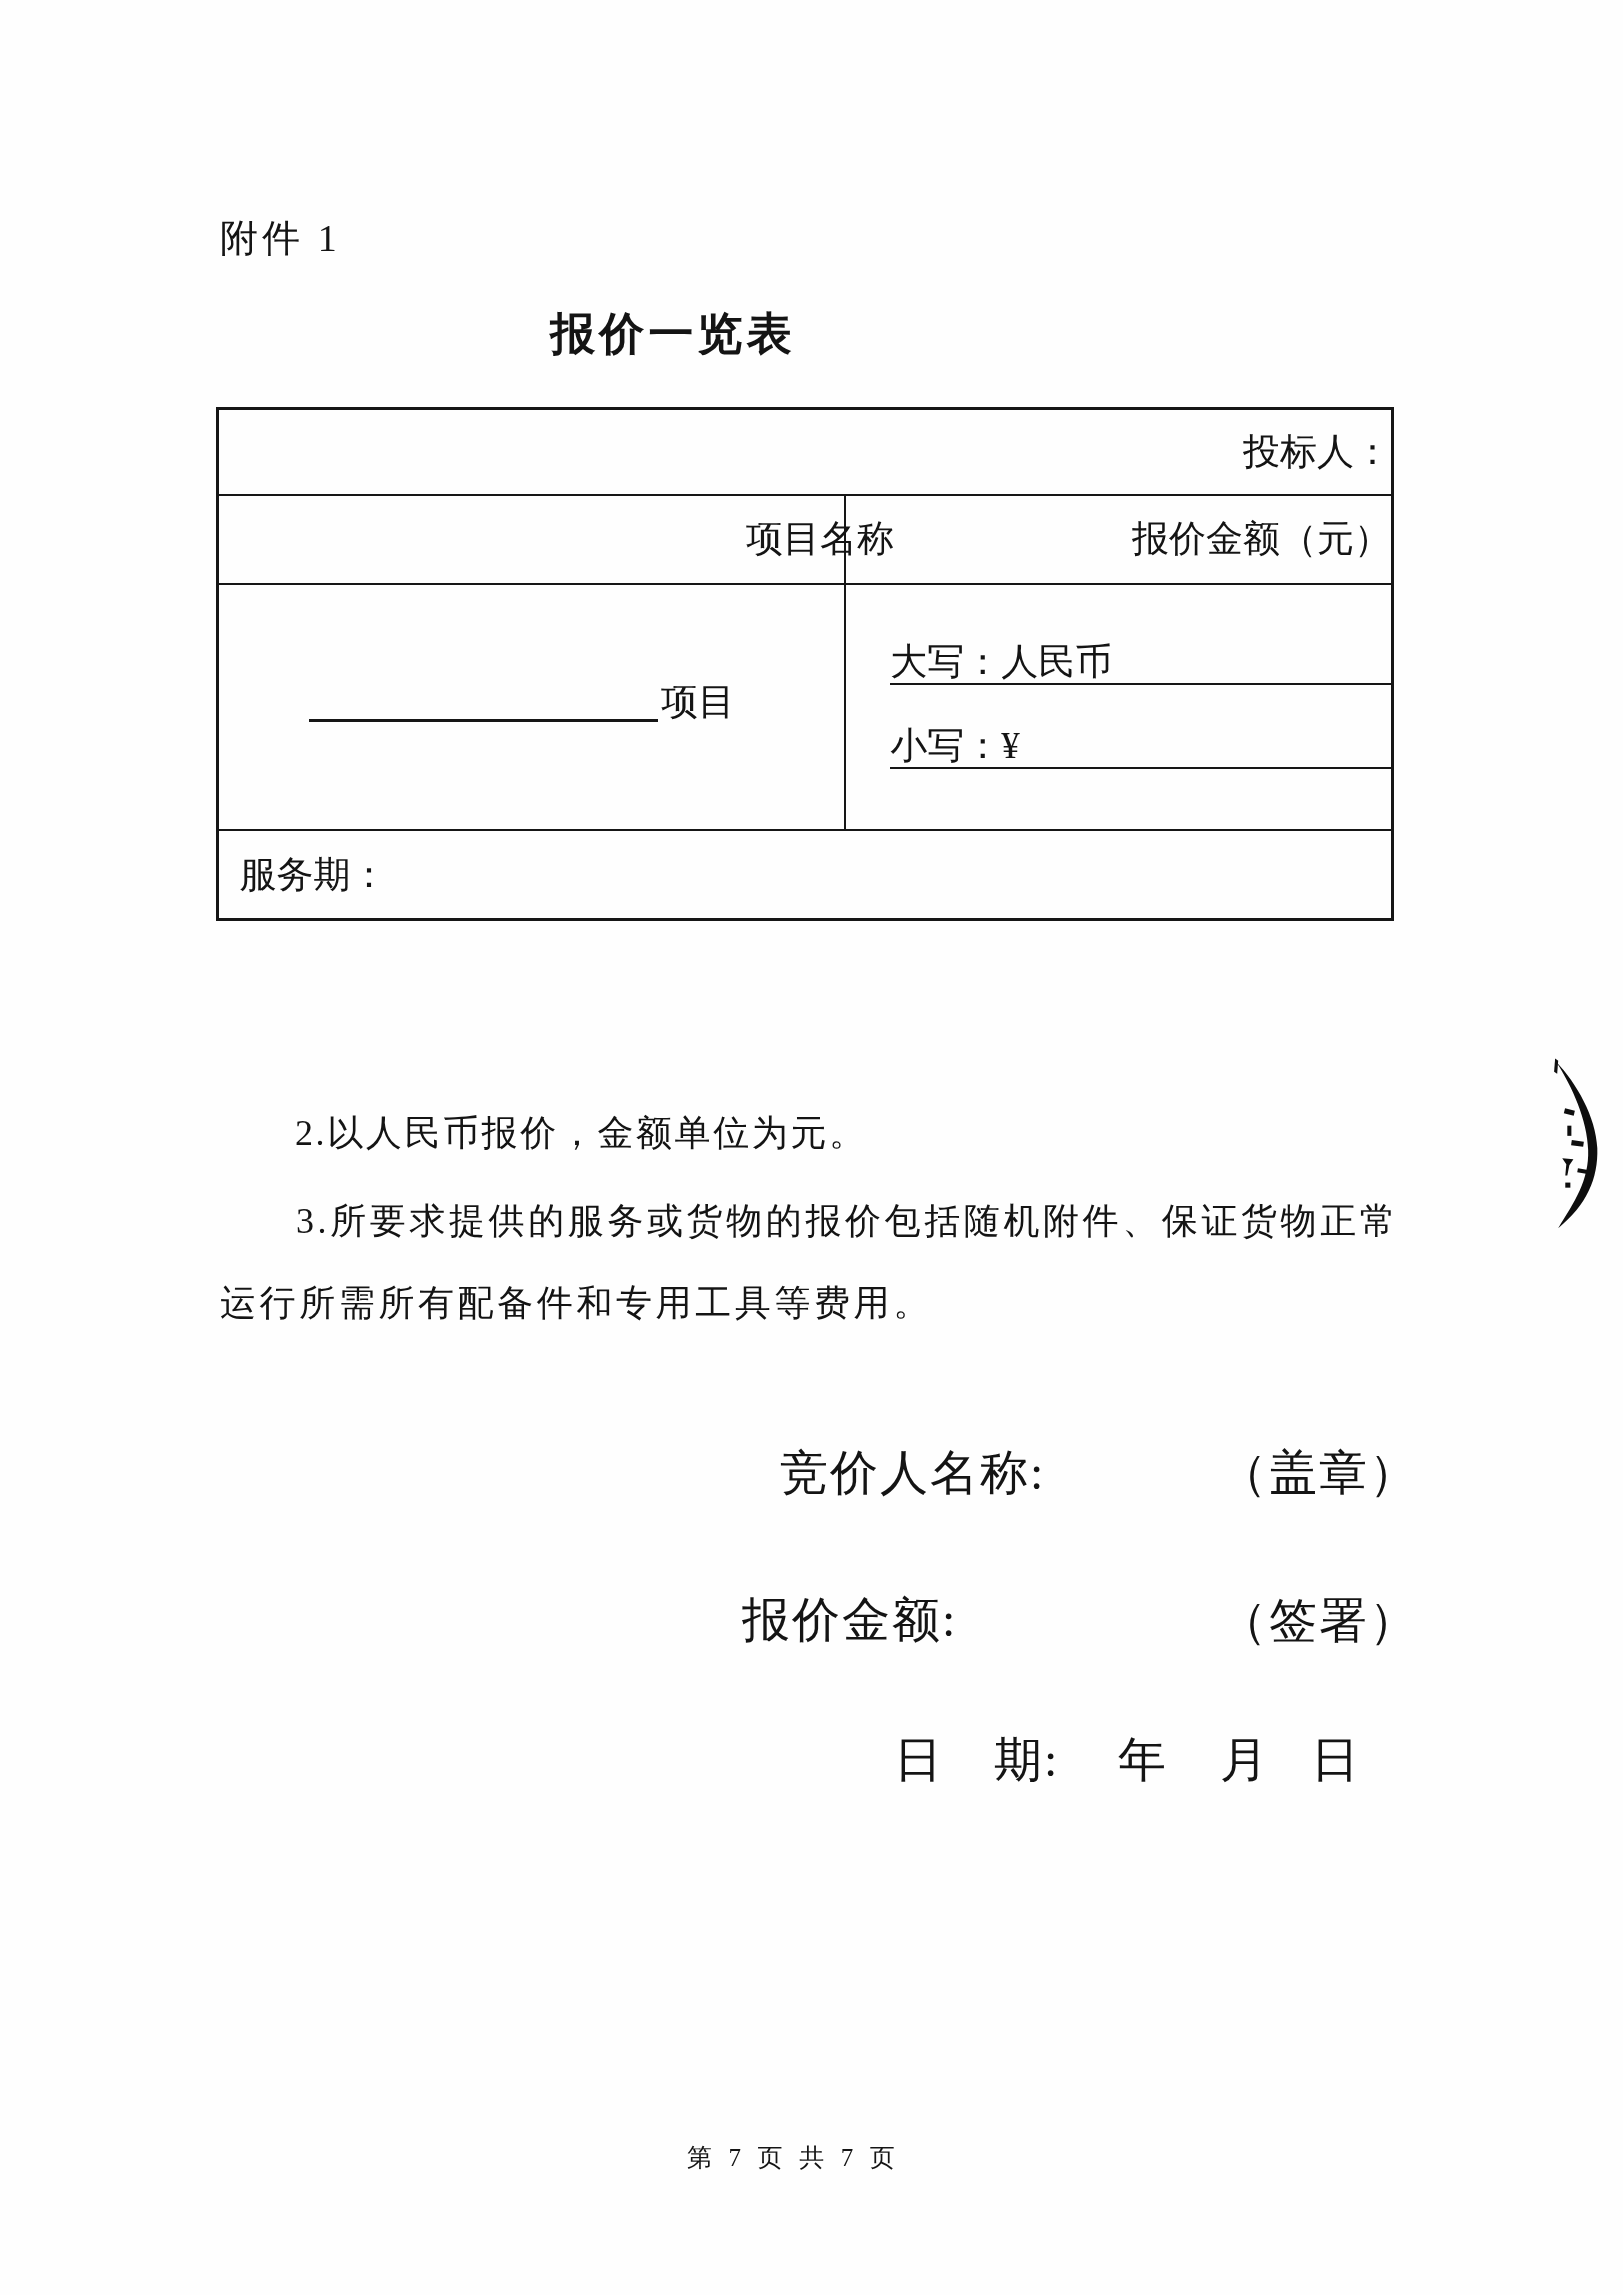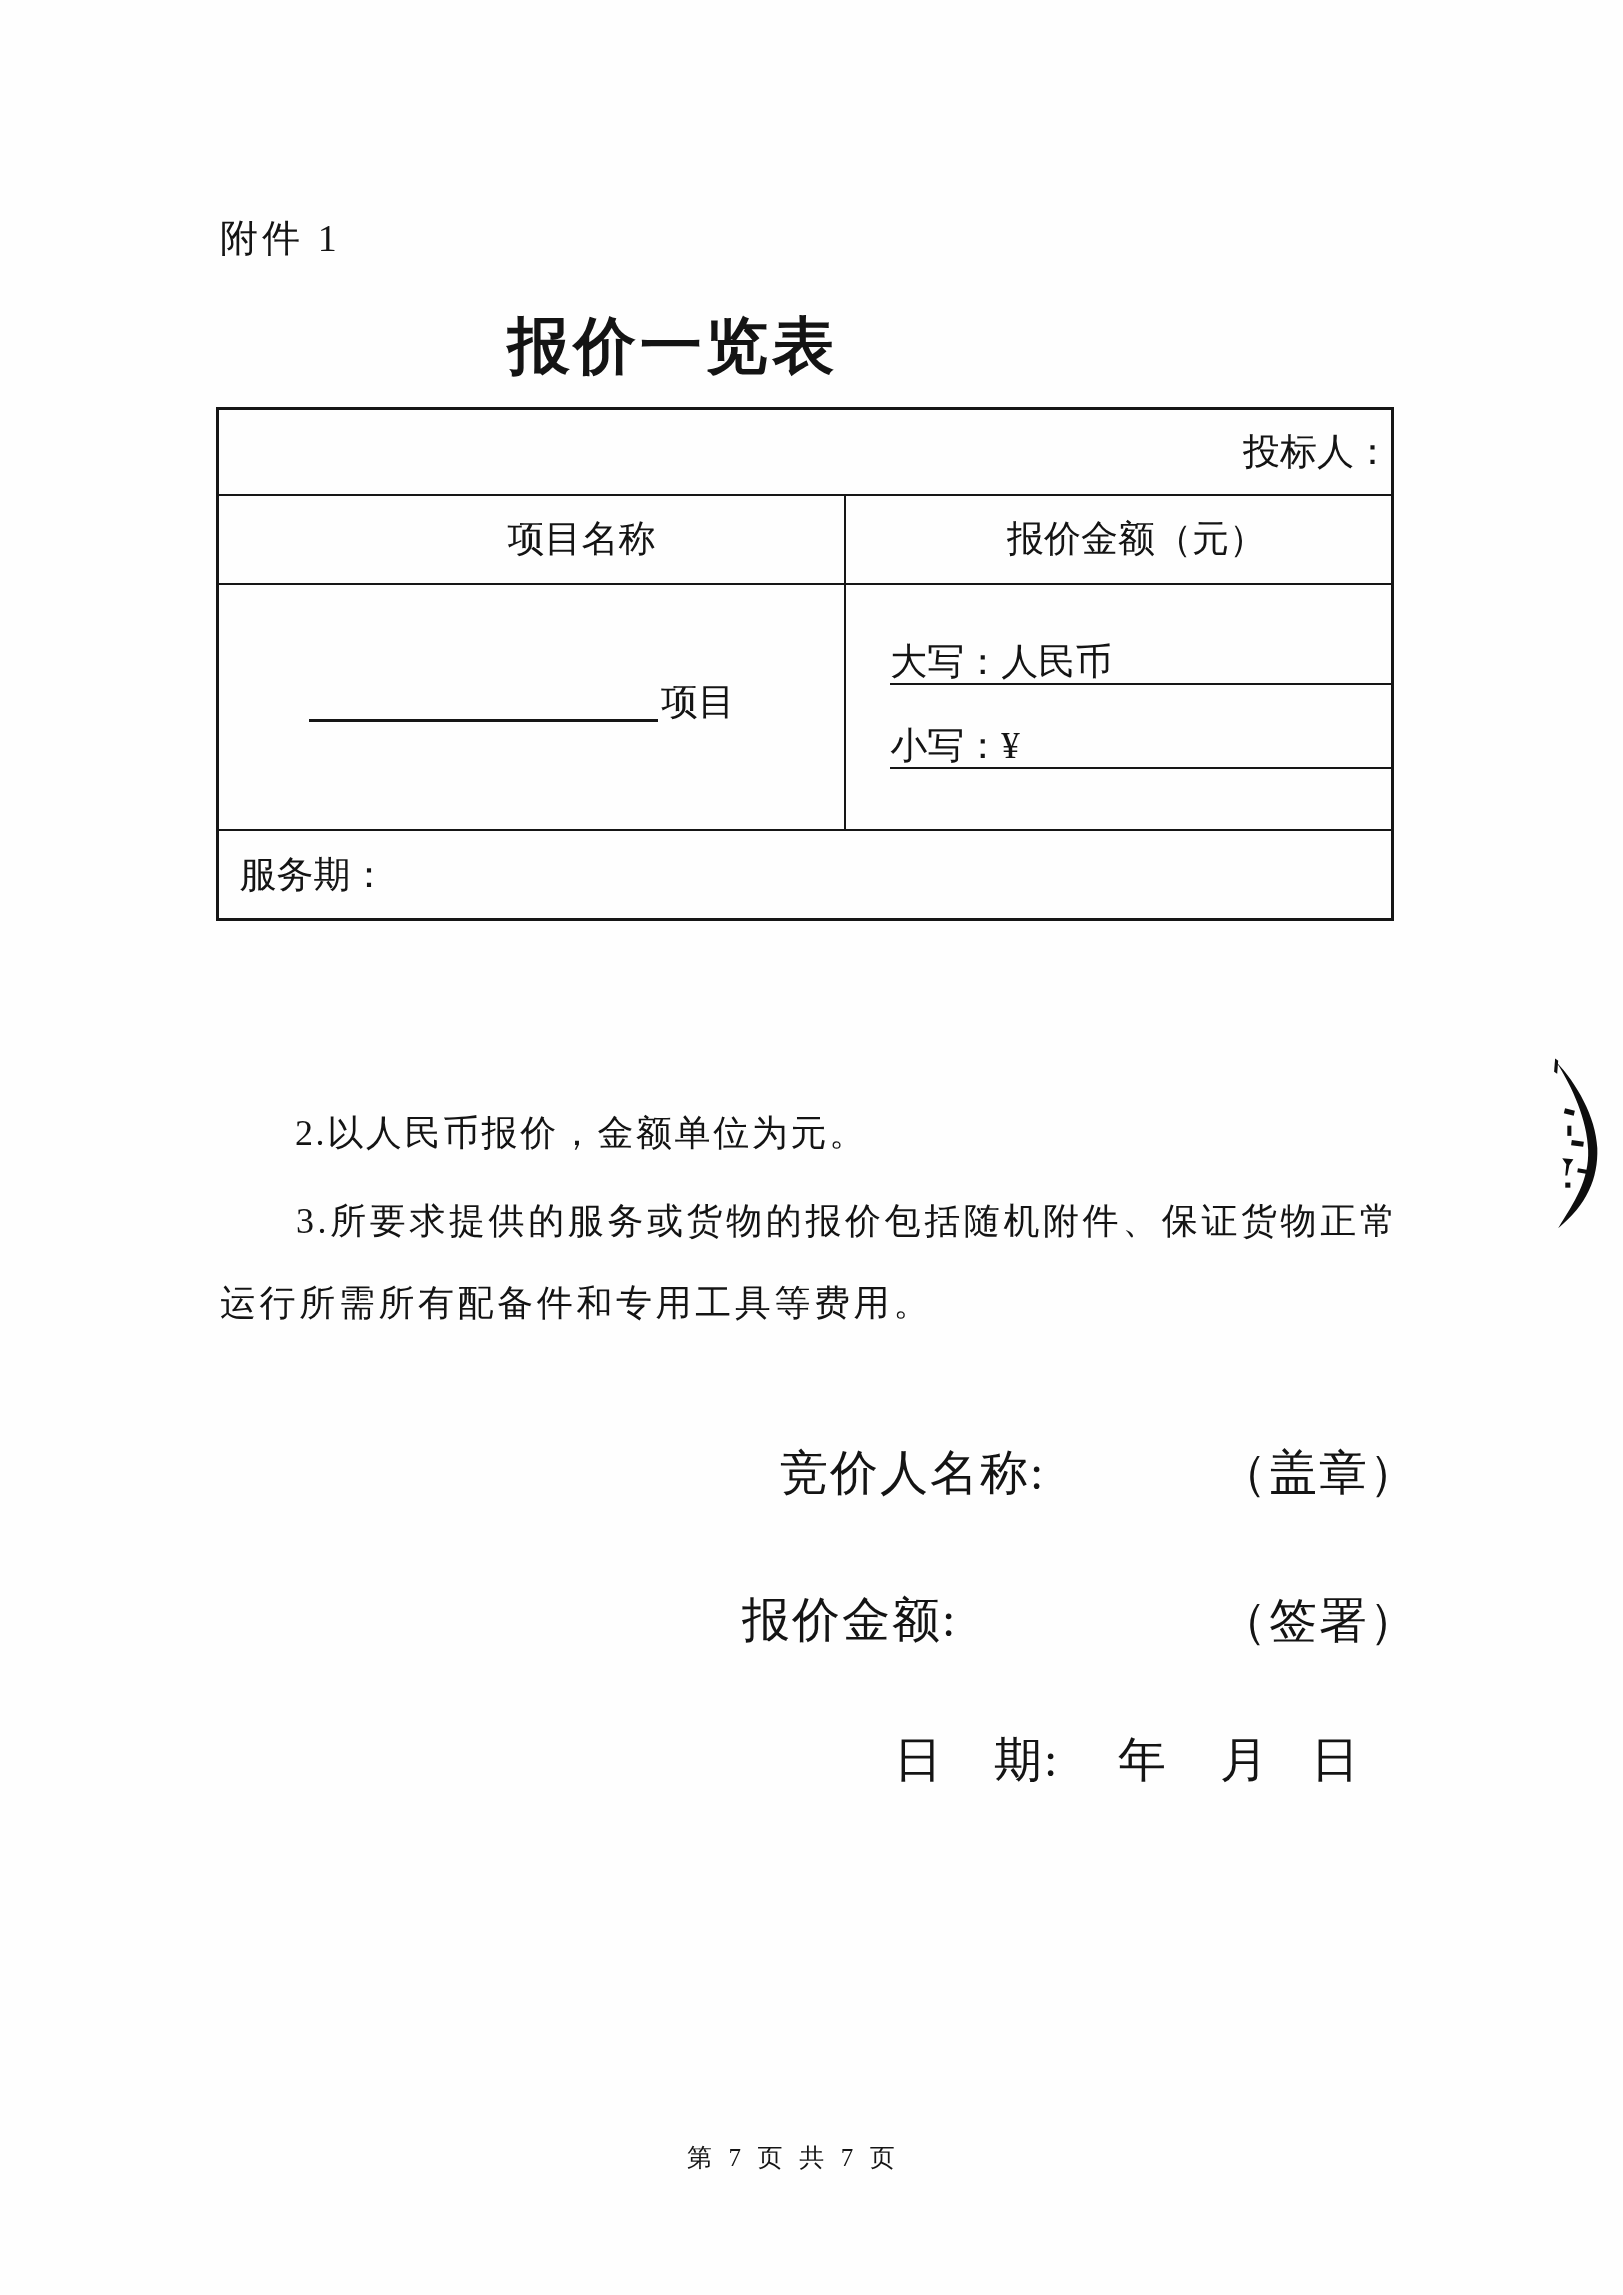--- a/index.html
+++ b/index.html
@@ -24,21 +24,21 @@
     top: 213px;
     font-size: 38px;
     letter-spacing: 4.1px;
     white-space: nowrap;
   }
   .doc-title {
     left: 0;
     top: 304px;
     width: 1283px;
     text-align: center;
-    font-size: 62px;
+    font-size: 45px;
     font-weight: bold;
     letter-spacing: 4.1px;
     text-indent: 63px;
     white-space: nowrap;
   }
 
   
   .qtable {
     left: 216px;
     top: 407px;
@@ -64,21 +64,21 @@
     width: 627px;
     border-right: 2.6px solid #161616;
     box-sizing: border-box;
     position: relative;
   }
   .cell-right { flex: 1; position: relative; margin-left: 36px; }
 
   .hdr-text {
     display: block;
     width: 100%;
-    text-align: center;
+    text-align: right;
     font-size: 37px;
     line-height: 86px;
     white-space: nowrap;
   }
   .hdr-shift { transform: translateX(50px); }
 
   .project-line {
     position: absolute;
     left: 90px;
     top: 96px;

